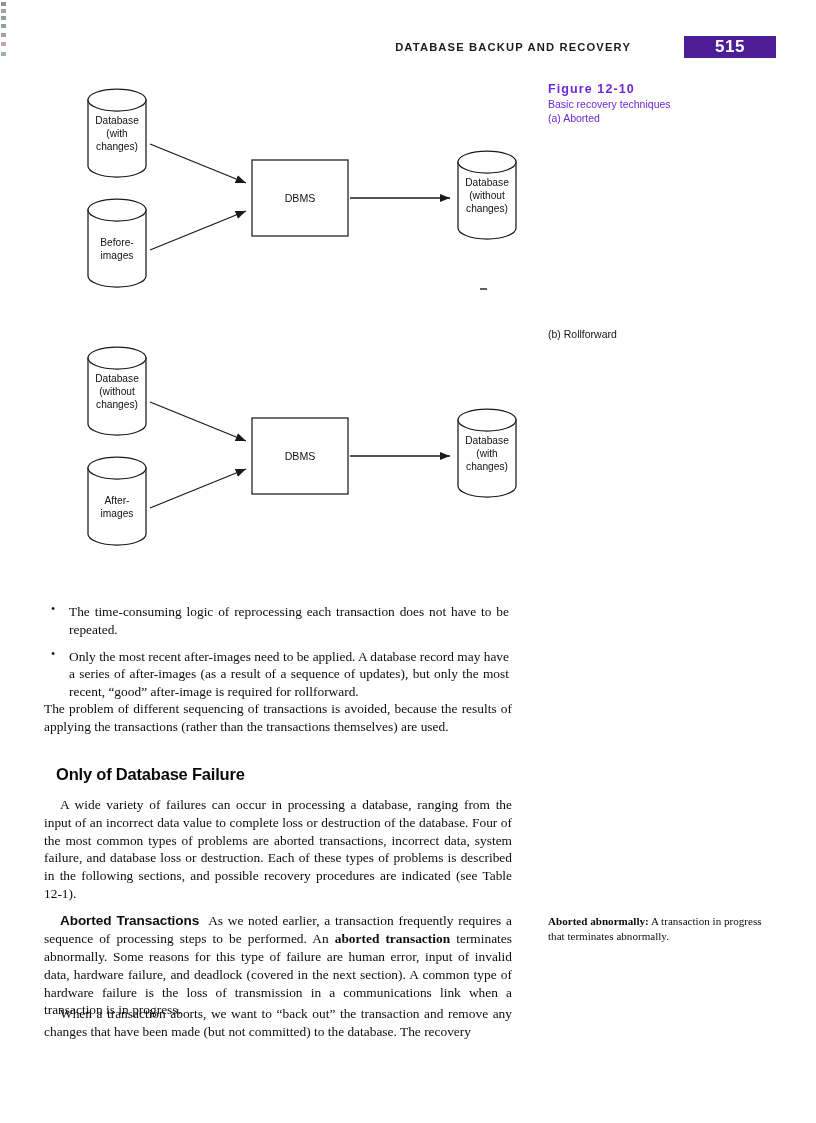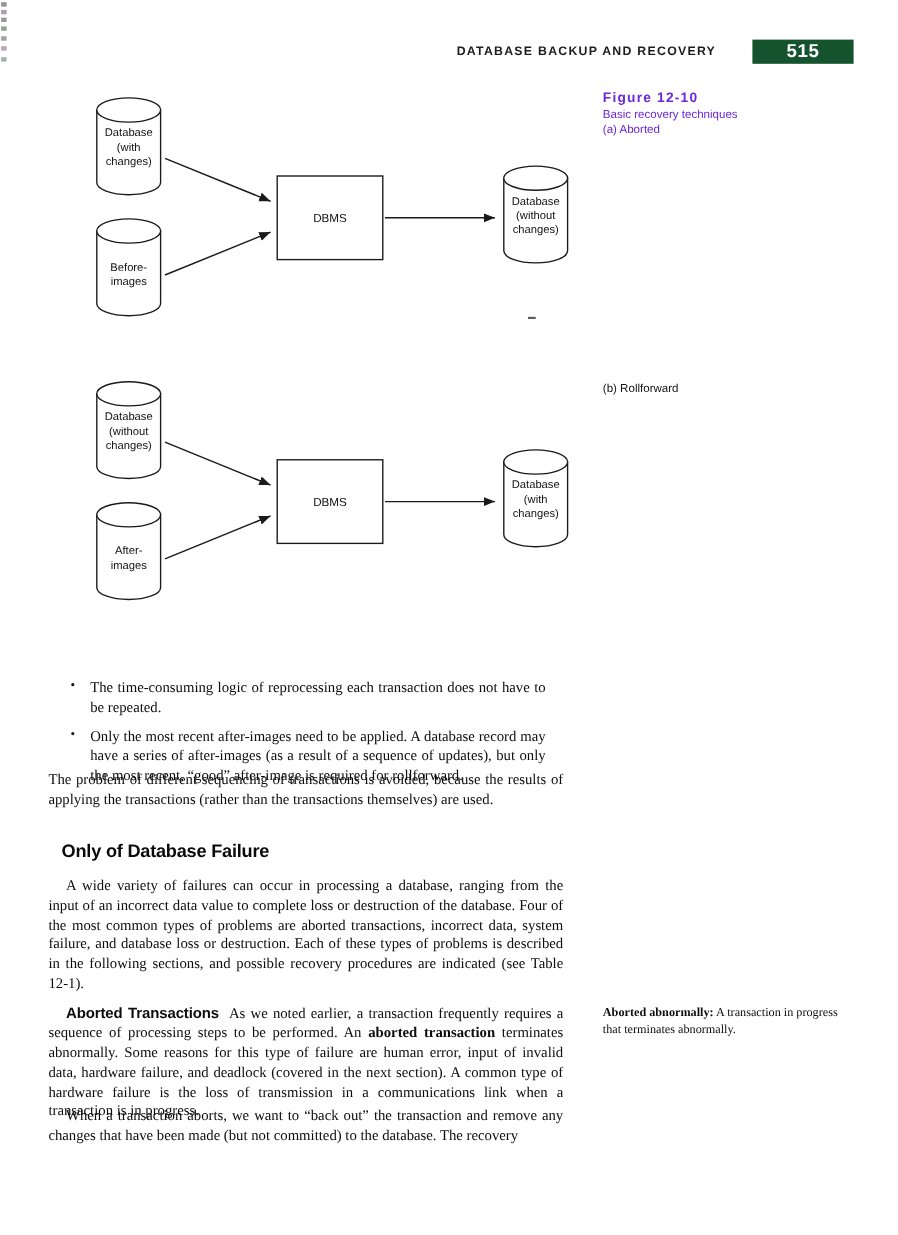--- a/index.html
+++ b/index.html
@@ -44,30 +44,31 @@
     font-family: "Liberation Sans", sans-serif;
     font-size: 11.2px;
     font-weight: 600;
     letter-spacing: 1.15px;
     color: #1c1c1c;
     align-self: center;
     padding-right: 33px;
     white-space: nowrap;
   }
   .runhead-page {
-    background: #14532d;
+    background: #4c1d95;
     color: #fff;
     width: 92px;
     display: flex;
     align-items: center;
     justify-content: center;
     font-family: "Liberation Sans", sans-serif;
     font-size: 17px;
     font-weight: 700;
     letter-spacing: .5px;
+    margin-left: 20px;
   }
 
   
   .fig-caption {
     position: absolute;
     left: 548px;
     top: 82px;
     width: 230px;
     font-family: "Liberation Sans", sans-serif;
     color: #6d28d9;
@@ -83,21 +84,20 @@
     line-height: 1.32;
   }
   .fig-part-b {
     position: absolute;
     left: 548px;
     top: 328px;
     width: 230px;
     font-family: "Liberation Sans", sans-serif;
     font-size: 10.5px;
     color: #141414;
-    margin-top: 19px;
   }
 
   
   .diagram { position: absolute; }
   #diagram-a { left: 60px; top: 78px;  width: 480px; height: 230px; }
   #diagram-b { left: 60px; top: 336px; width: 480px; height: 230px; }
 
   .diagram svg { display: block; }
 
   .cyl-label, .box-label {
@@ -121,21 +121,21 @@
     position: absolute;
     left: 44px;
     width: 468px;
     font-size: 13.4px;
     line-height: 1.33;
     text-align: justify;
     color: #0d0d0d;
   }
   #bullets { top: 600px; }
   ul.bullets {
-    margin: 16px;
+    margin: 3px;
     padding: 0;
     list-style: none;
     font-family: Liberation Serif, serif;
   }
   ul.bullets li {
     position: relative;
     padding-left: 22px;
     margin-bottom: 9px;
     text-align: justify;
   }

